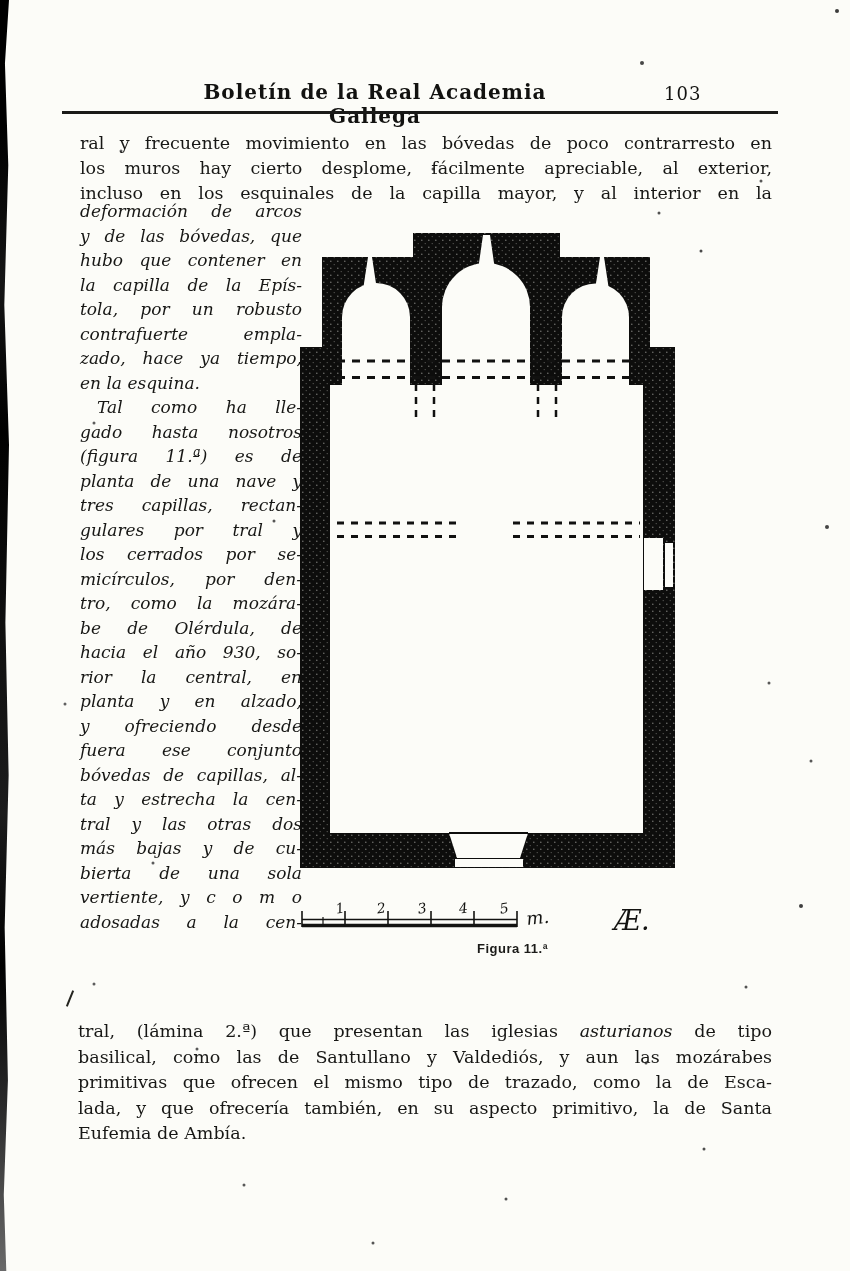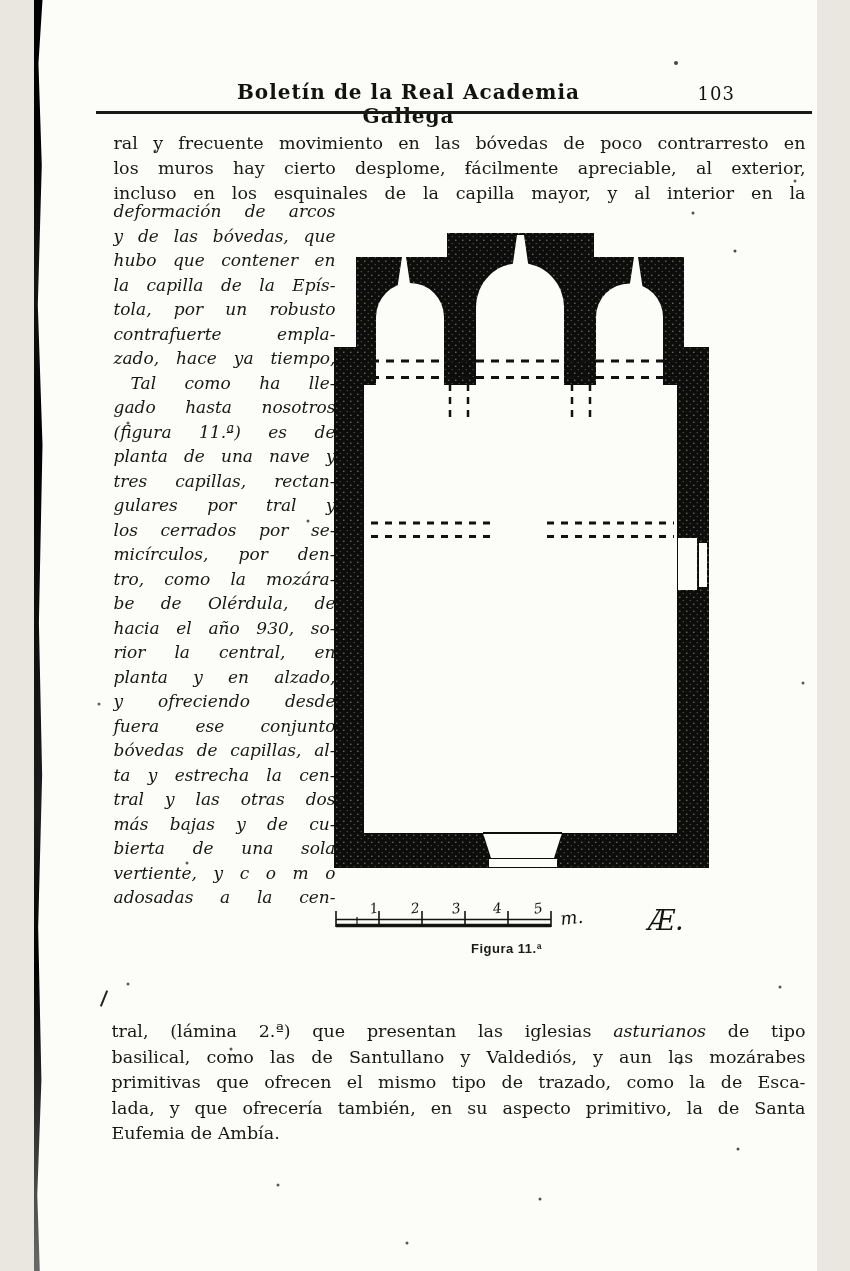--- a/index.html
+++ b/index.html
@@ -1,17 +1,17 @@
 <!DOCTYPE html>
 <html><head>
 <meta charset="utf-8">
 <style>
   html,body{margin:0;padding:0;background:#e9e7e0;}
   .page{
-    position:relative;width:783px;height:1271px;margin:0 auto;
+    position:relative;width:850px;height:1271px;margin:0 auto;
     background:#fcfcf8;color:#141412;overflow:hidden;
     font-family:"DejaVu Serif","Liberation Serif",serif;
   }
   
   .spine{
     position:absolute;left:0;top:0;width:9px;height:1271px;
     background:linear-gradient(180deg,#000 0%,#000 10%,#151515 22%,#000 34%,#101010 50%,#1c1c1c 64%,#000 76%,#2e2e2e 88%,#6a6a6a 100%);
     clip-path:polygon(0 0,100% 0,55% 5%,92% 13%,48% 24%,100% 35%,60% 49%,96% 61%,52% 73%,88% 85%,42% 94%,70% 100%,0 100%);
   }
   .specks{
@@ -37,21 +37,21 @@
     position:absolute;left:62px;top:111px;width:716px;height:2.5px;background:#1a1a18;
   }
   .para{position:absolute;font-size:17.5px;color:#171715;}
   .tline{text-align:justify;text-align-last:justify;white-space:nowrap;}
   .tline.nojust{text-align-last:left;}
   .intro{left:80px;top:131px;width:692px;line-height:25px;}
   .leftcol{left:80px;top:199px;width:222px;line-height:24.5px;font-size:17px;font-style:italic;}
   .closing{left:78px;top:987px;width:694px;line-height:25.5px;margin-top:32px;}
   .figure{position:absolute;left:293px;top:225px;width:390px;height:735px;}
   .figcaption{
-    position:absolute;left:398px;top:941px;width:150px;text-align:center;
+    position:absolute;left:398px;top:941px;width:150px;text-align:right;
     font-family:"Liberation Sans","DejaVu Sans",sans-serif;font-weight:bold;
     font-size:13px;letter-spacing:.5px;color:#1b1b19;
   }
   .slashmark{
     position:absolute;left:69px;top:990px;width:2px;height:17px;background:#24241f;
     transform:rotate(22deg);
   }
 </style>
 </head>
 <body>
@@ -72,20 +72,21 @@
     </div>
 
   <div class="leftcol para">
       <div class="tline">deformación de arcos</div>
       <div class="tline">y de las bóvedas, que</div>
       <div class="tline">hubo que contener en</div>
       <div class="tline">la capilla de la Epís-</div>
       <div class="tline">tola, por un robusto</div>
       <div class="tline">contrafuerte empla-</div>
       <div class="tline">zado, hace ya tiempo,</div>
+      <div class="tline nojust">en la esquina.</div>
       <div class="tline"> Tal como ha lle-</div>
       <div class="tline">gado hasta nosotros</div>
       <div class="tline">(figura 11.ª) es de</div>
       <div class="tline">planta de una nave y</div>
       <div class="tline">tres capillas, rectan-</div>
       <div class="tline">gulares por tral y</div>
       <div class="tline">los cerrados por se-</div>
       <div class="tline">micírculos, por den-</div>
       <div class="tline">tro, como la mozára-</div>
       <div class="tline">be de Olérdula, de</div>

